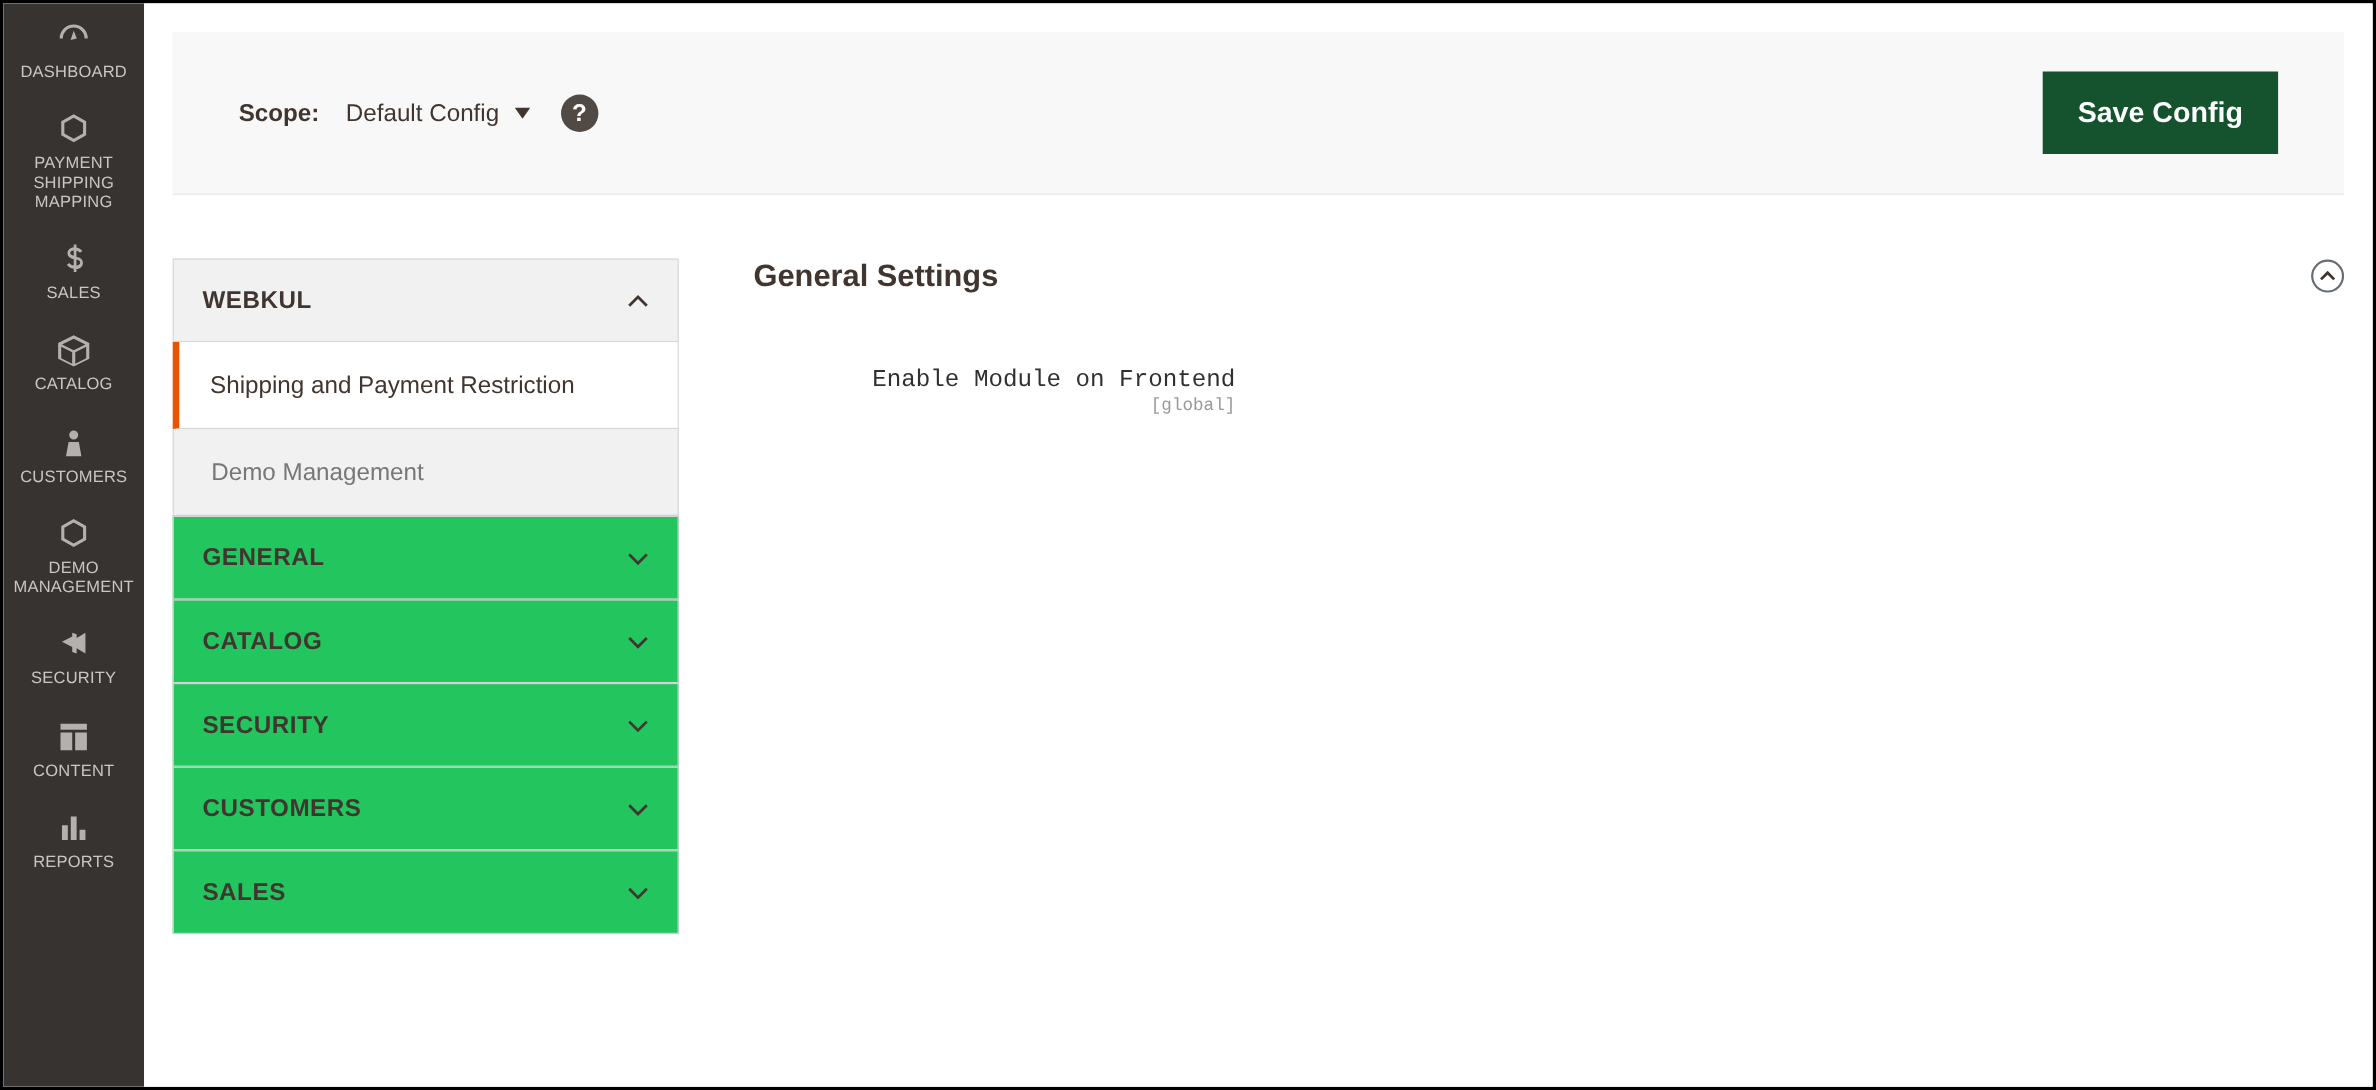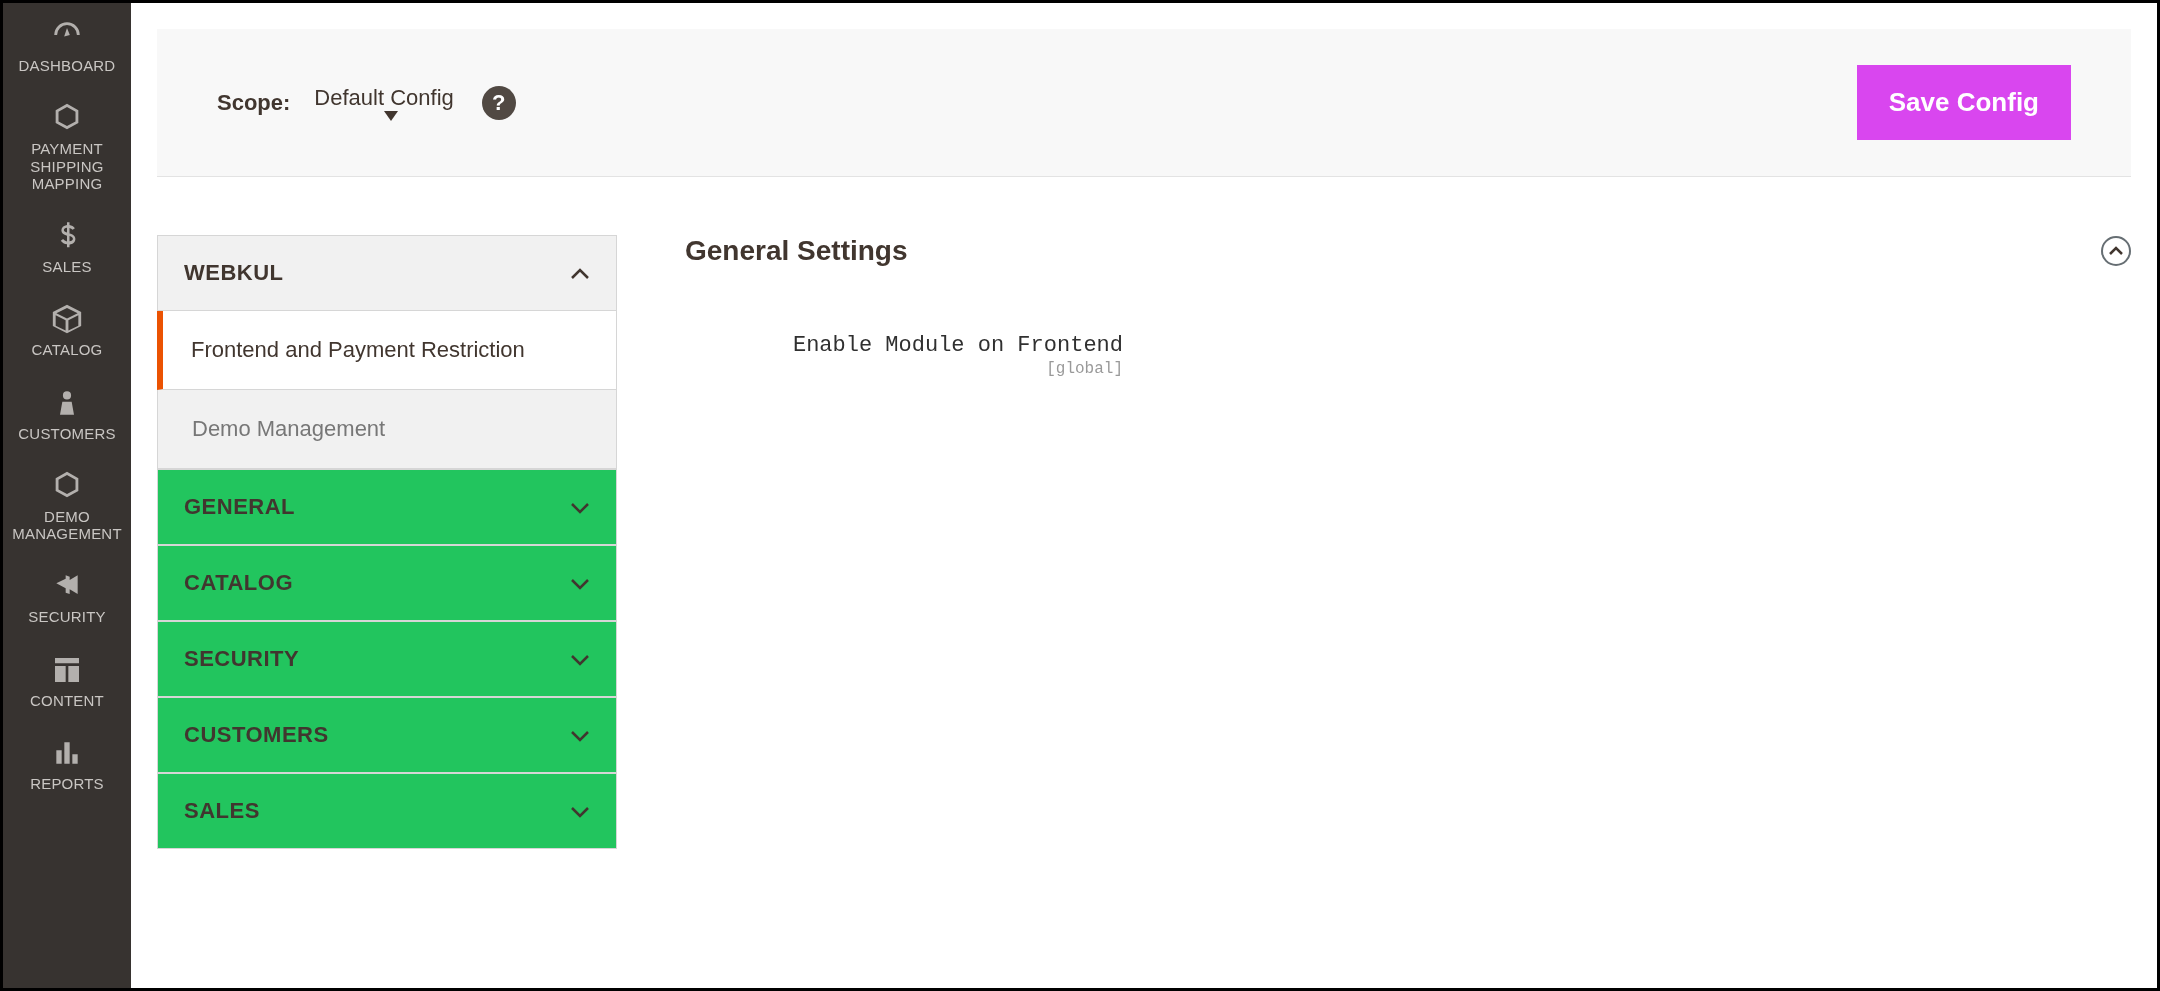--- a/index.html
+++ b/index.html
@@ -74,41 +74,40 @@
     color: #41362f;
     margin-right: 24px;
   }
   .scope-dropdown {
     display: flex;
     align-items: center;
     font-size: 22px;
     color: #41362f;
     cursor: pointer;
     margin-right: 28px;
-    flex-direction: column;
   }
   .scope-dropdown .tri {
     margin-left: 14px;
     width: 0; height: 0;
     border-left: 7px solid transparent;
     border-right: 7px solid transparent;
     border-top: 10px solid #41362f;
   }
   .help-icon {
     width: 34px; height: 34px;
     border-radius: 50%;
     background: #514943;
     color: #fff;
     display: flex; align-items: center; justify-content: center;
     font-weight: 700; font-size: 22px;
     cursor: pointer;
   }
   .save-btn {
     margin-left: auto;
-    background: #d946ef;
+    background: #14532d;
     color: #fff;
     font-size: 26px;
     font-weight: 600;
     padding: 22px 32px;
     border: none;
     cursor: pointer;
     text-align: right;
   }
 
   
@@ -347,21 +346,21 @@
 
       <div class="tab-section">
         <span>WEBKUL</span>
         <span class="chev">
           <svg width="20" height="12" viewBox="0 0 20 12">
               <polyline points="2,10 10,2 18,10"></polyline>
             </svg>
         </span>
       </div>
       <div class="tab-sub active">
-        <span>Frontend and Payment Restriction</span>
+        <span>Shipping and Payment Restriction</span>
       </div>
       <div class="tab-sub">
         <span>Demo Management</span>
       </div>
 
       <div class="tab-section collapsed">
         <span>GENERAL</span>
         <span class="chev">
           <svg width="20" height="12" viewBox="0 0 20 12">
               <polyline points="2,2 10,10 18,2"></polyline>

